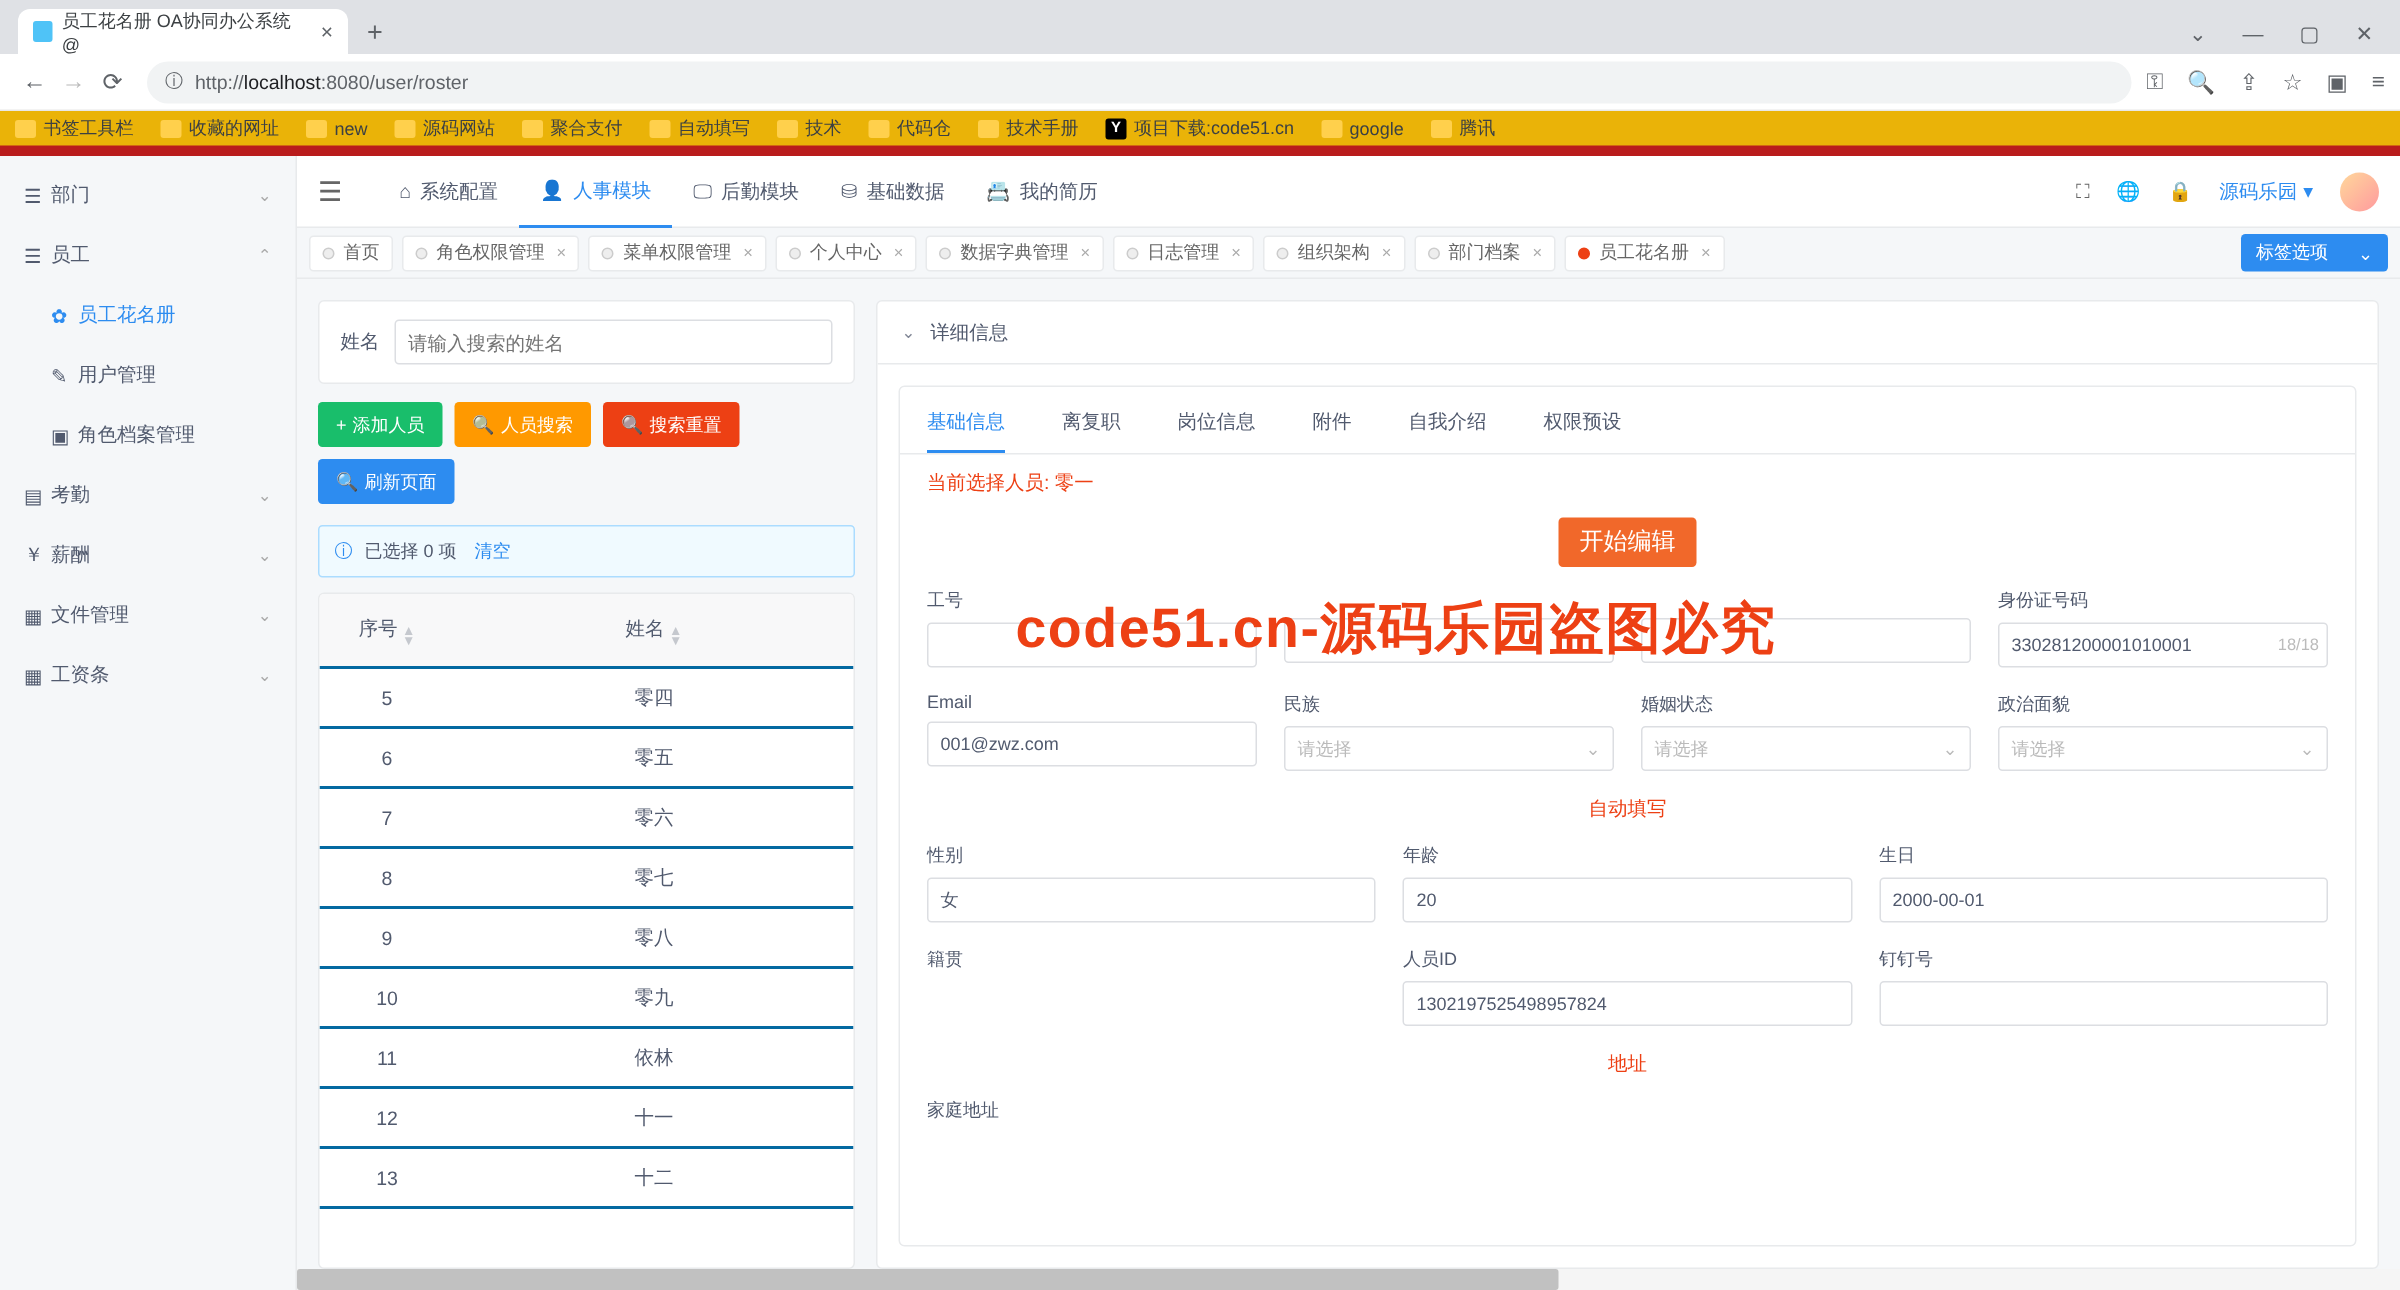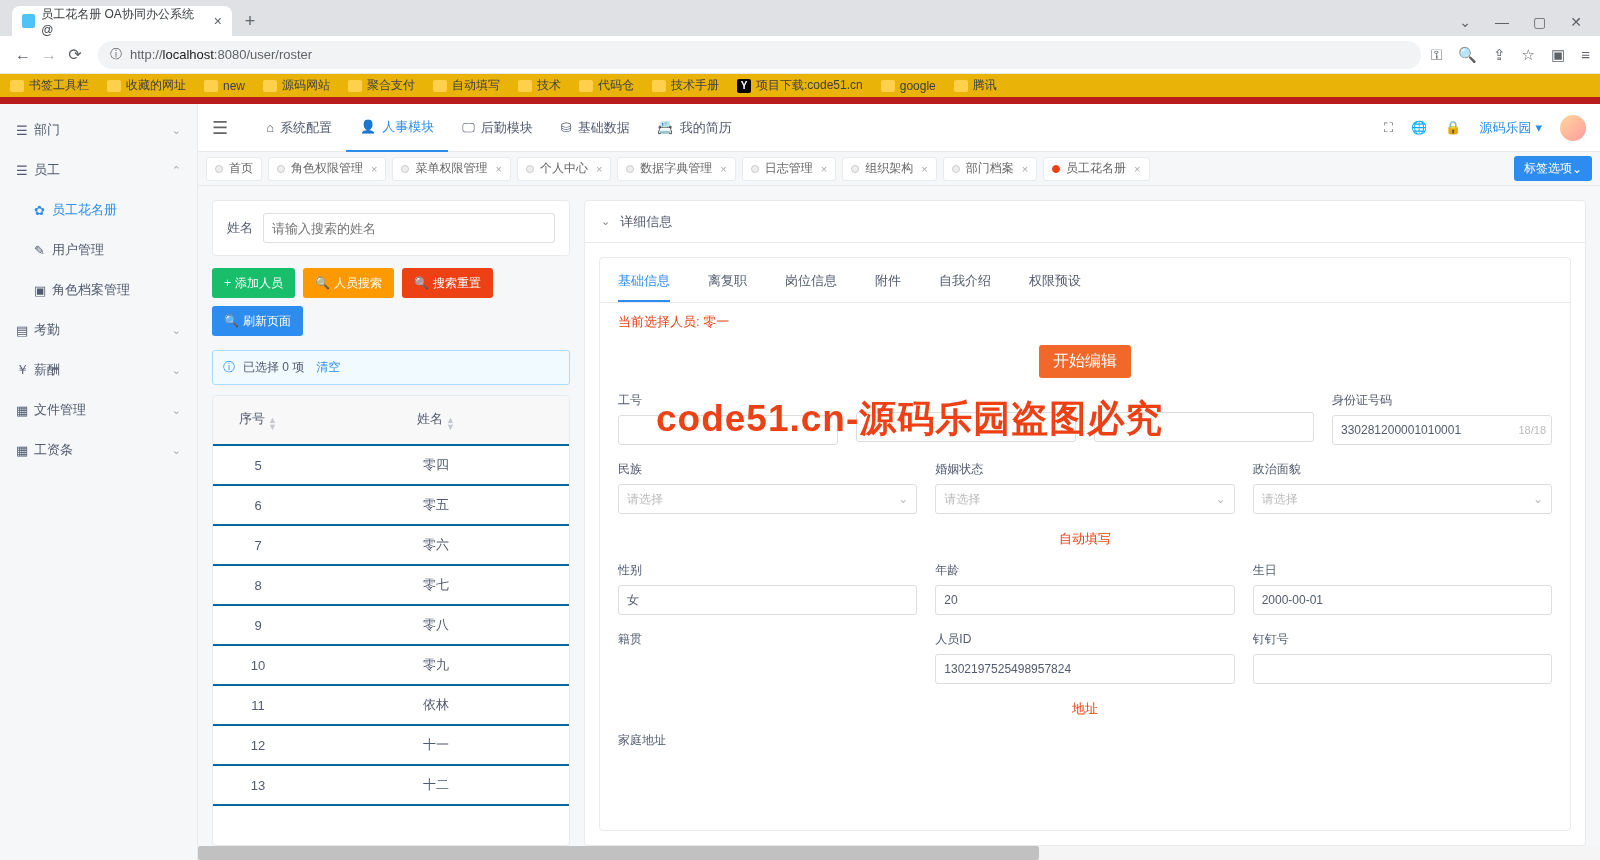--- a/index.html
+++ b/index.html
@@ -46,21 +46,21 @@
 .topnav .spacer { flex: 1; }
 .topnav .right { display: flex; align-items: center; gap: 18px; color: #666; }
 .topnav .user { color: #2d8cf0; display: flex; align-items: center; gap: 4px; font-size: 13px; }
 .topnav .avatar { width: 26px; height: 26px; border-radius: 50%; background: linear-gradient(135deg,#ffd89b,#ff9a9e); }
 
 .tabsrow { height: 34px; background: #f5f7f9; display: flex; align-items: center; padding: 0 8px; gap: 6px; border-bottom: 1px solid #e8eaec; }
 .pagetab { background: #fff; border: 1px solid #e8eaec; border-radius: 3px; height: 24px; display: flex; align-items: center; padding: 0 8px; font-size: 12px; color: #666; gap: 6px; }
 .pagetab .dot { width: 8px; height: 8px; border-radius: 50%; background: #eee; border: 1px solid #ccc; }
 .pagetab.active .dot { background: #ed4014; border-color: #ed4014; }
 .pagetab .x { color: #aaa; font-size: 11px; margin-left: 2px; }
-.tabopt { margin-left: auto; background: #2d8cf0; color: #fff; padding: 4px 10px; border-radius: 3px; font-size: 12px; display: flex; align-items: center; gap: 0; }
+.tabopt { margin-left: auto; background: #2d8cf0; color: #fff; padding: 4px 10px; border-radius: 3px; font-size: 12px; display: flex; align-items: center; gap: 20px; }
 
 .content { flex: 1; display: flex; gap: 14px; padding: 14px; overflow: hidden; }
 
 .leftpanel { width: 358px; display: flex; flex-direction: column; }
 .searchrow { background: #fff; border: 1px solid #e8eaec; border-radius: 4px; padding: 12px 14px; display: flex; align-items: center; gap: 10px; }
 .searchrow label { color: #515a6e; }
 .searchrow input { flex: 1; border: 1px solid #dcdee2; border-radius: 3px; height: 30px; padding: 0 8px; font-size: 13px; }
 .btnrow { display: flex; gap: 8px; flex-wrap: wrap; margin-top: 12px; }
 .btn { border: none; border-radius: 3px; height: 30px; padding: 0 12px; color: #fff; font-size: 12px; cursor: pointer; display: inline-flex; align-items: center; gap: 4px; }
 .btn-green { background: #19be6b; }
@@ -95,21 +95,21 @@
 .formgrid { padding: 2px 18px; }
 .frow { display: flex; gap: 18px; margin-bottom: 16px; }
 .ffield { flex: 1; }
 .ffield .flabel { color: #515a6e; font-size: 12px; margin-bottom: 6px; display: block; }
 .ffield .finput { width: 100%; height: 30px; border: 1px solid #dcdee2; border-radius: 3px; padding: 0 8px; font-size: 12px; color: #515a6e; background: #fff; }
 .ffield .finput.sel { color: #bbb; display: flex; align-items: center; justify-content: space-between; }
 .ffield .counter { position: absolute; right: 6px; top: 0; font-size: 11px; color: #bbb; line-height: 30px; }
 .ffield .rel { position: relative; }
 .divlabel { text-align: center; color: #ed4014; font-size: 13px; margin: 4px 0 14px; }
 
-.watermark { position: absolute; left: 458px; top: 290px; font-size: 37px; color: #ed4014; font-weight: bold; pointer-events: none; z-index: 50; letter-spacing: 1px; }
+.watermark { position: absolute; left: 479px; top: 290px; font-size: 37px; color: #ed4014; font-weight: bold; pointer-events: none; z-index: 50; letter-spacing: 1px; }
 
 .hscroll { position: absolute; bottom: 0; left: 198px; right: 0; height: 14px; background: #f5f5f5; }
 .hscroll-thumb { position: absolute; left: 0; width: 60%; height: 100%; background: #c1c1c1; border-radius: 2px; }
 </style>
 </head>
 <body>
 
 <div class="chrome-top">
   <div class="tab">
     <span class="tabicon"></span>
@@ -424,20 +424,21 @@
             <div class="frow">
               <div class="ffield"><span class="flabel">工号</span><input class="finput" style=""></div>
               <div class="ffield"><span class="flabel">&nbsp;</span><input class="finput" style=""></div>
               <div class="ffield"><span class="flabel">&nbsp;</span><input class="finput" style=""></div>
               <div class="ffield">
                   <span class="flabel">身份证号码</span>
                 <div class="rel"><input class="finput" value="330281200001010001" style=""><span class="counter">18/18</span></div>
               </div>
             </div>
             <div class="frow">
+              <div class="ffield"><span class="flabel">Email</span><input class="finput" value="001@zwz.com" style=""></div>
               <div class="ffield">
                   <span class="flabel">民族</span>
                   <div class="finput sel">
                     <span>请选择</span>
                     <span>⌄</span>
                   </div>
                 </div>
               <div class="ffield">
                   <span class="flabel">婚姻状态</span>
                   <div class="finput sel">

